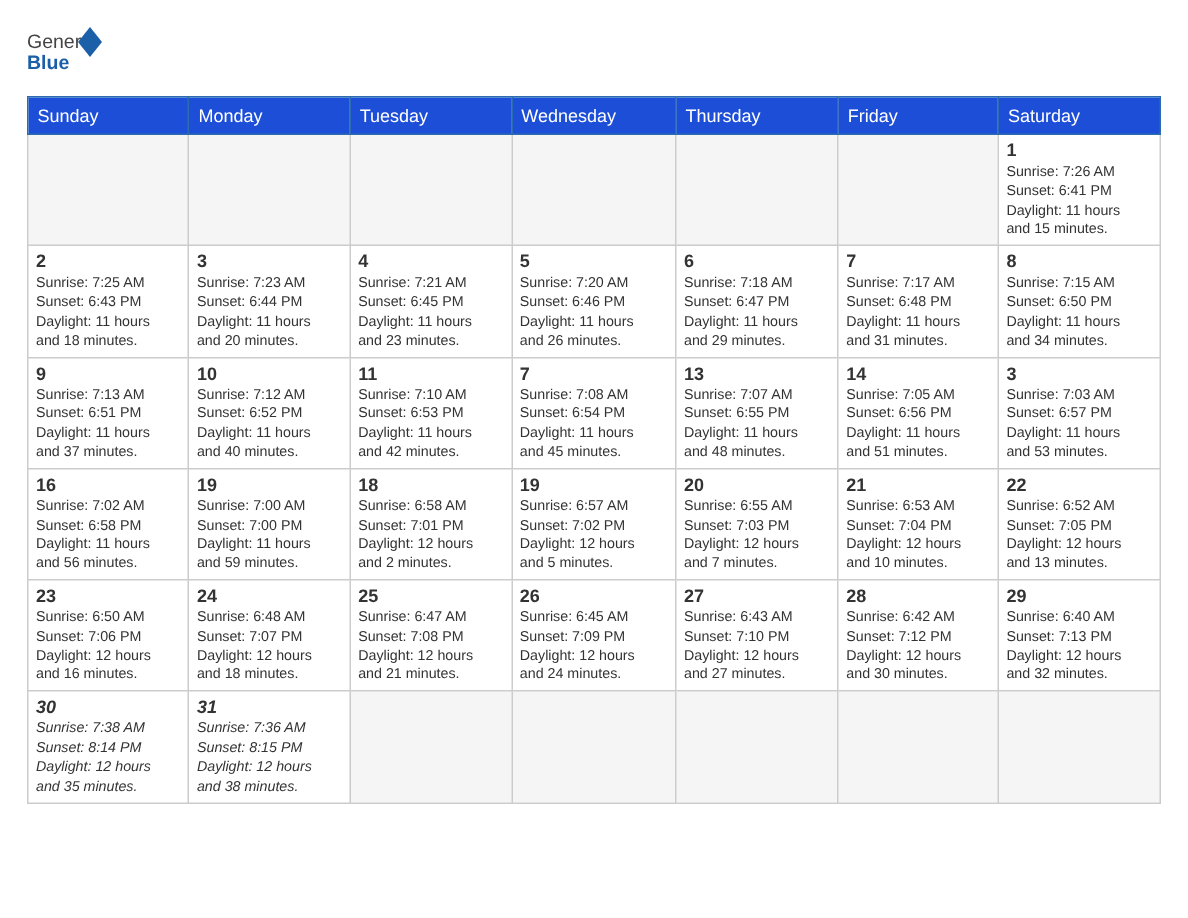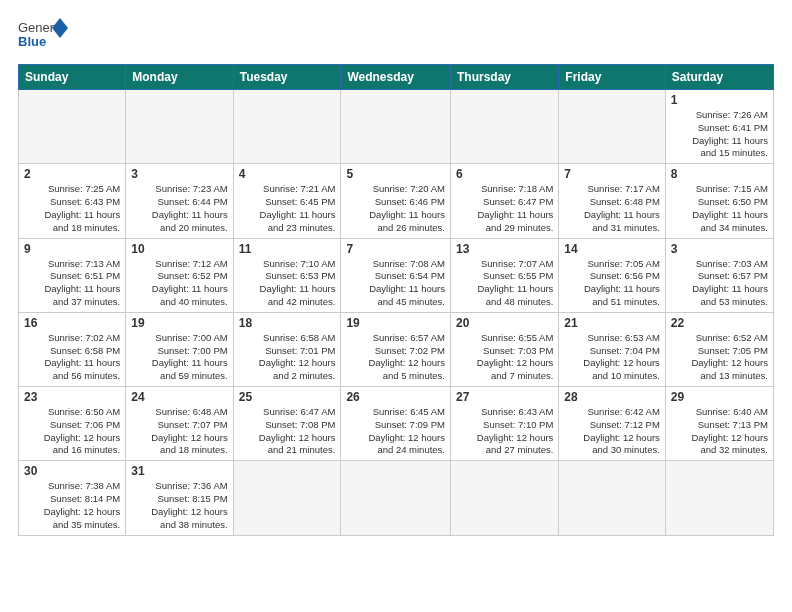--- a/index.html
+++ b/index.html
@@ -37,24 +37,24 @@
     .location {
       font-size: 14px;
       color: #555;
     }
     .calendar {
       width: 100%;
       border-collapse: collapse;
       border: 1px solid #ccc;
     }
     .calendar th {
-      background-color: #0f766e;
+      background-color: #1d4ed8;
       color: #fff;
       font-size: 12px;
-      font-weight: bold;
+      font-weight: normal;
       padding: 5px 6px;
       text-align: left;
       border: 1px solid #2b6cb0;
     }
     .calendar td {
       vertical-align: top;
       border: 1px solid #ccc;
       padding: 3px 5px;
       width: 113px;
       min-height: 72px;
@@ -70,24 +70,24 @@
       font-size: 12px;
       font-weight: bold;
       color: #333;
       margin-bottom: 2px;
       display: block;
     }
     .day-info {
       font-size: 9.5px;
       color: #333;
       line-height: 1.35;
-      text-align: right;
     }
     .last-row td {
       height: 60px;
+      font-style: italic;
     }
   </style>
 </head>
 <body>
 
 <div class="page">
   <div class="header">
     <div class="logo">
     <svg width="50" height="38" viewBox="0 0 50 38" xmlns="http://www.w3.org/2000/svg">
       <text x="0" y="16" font-size="13" font-family="Arial" font-weight="normal" fill="#444">General</text>

